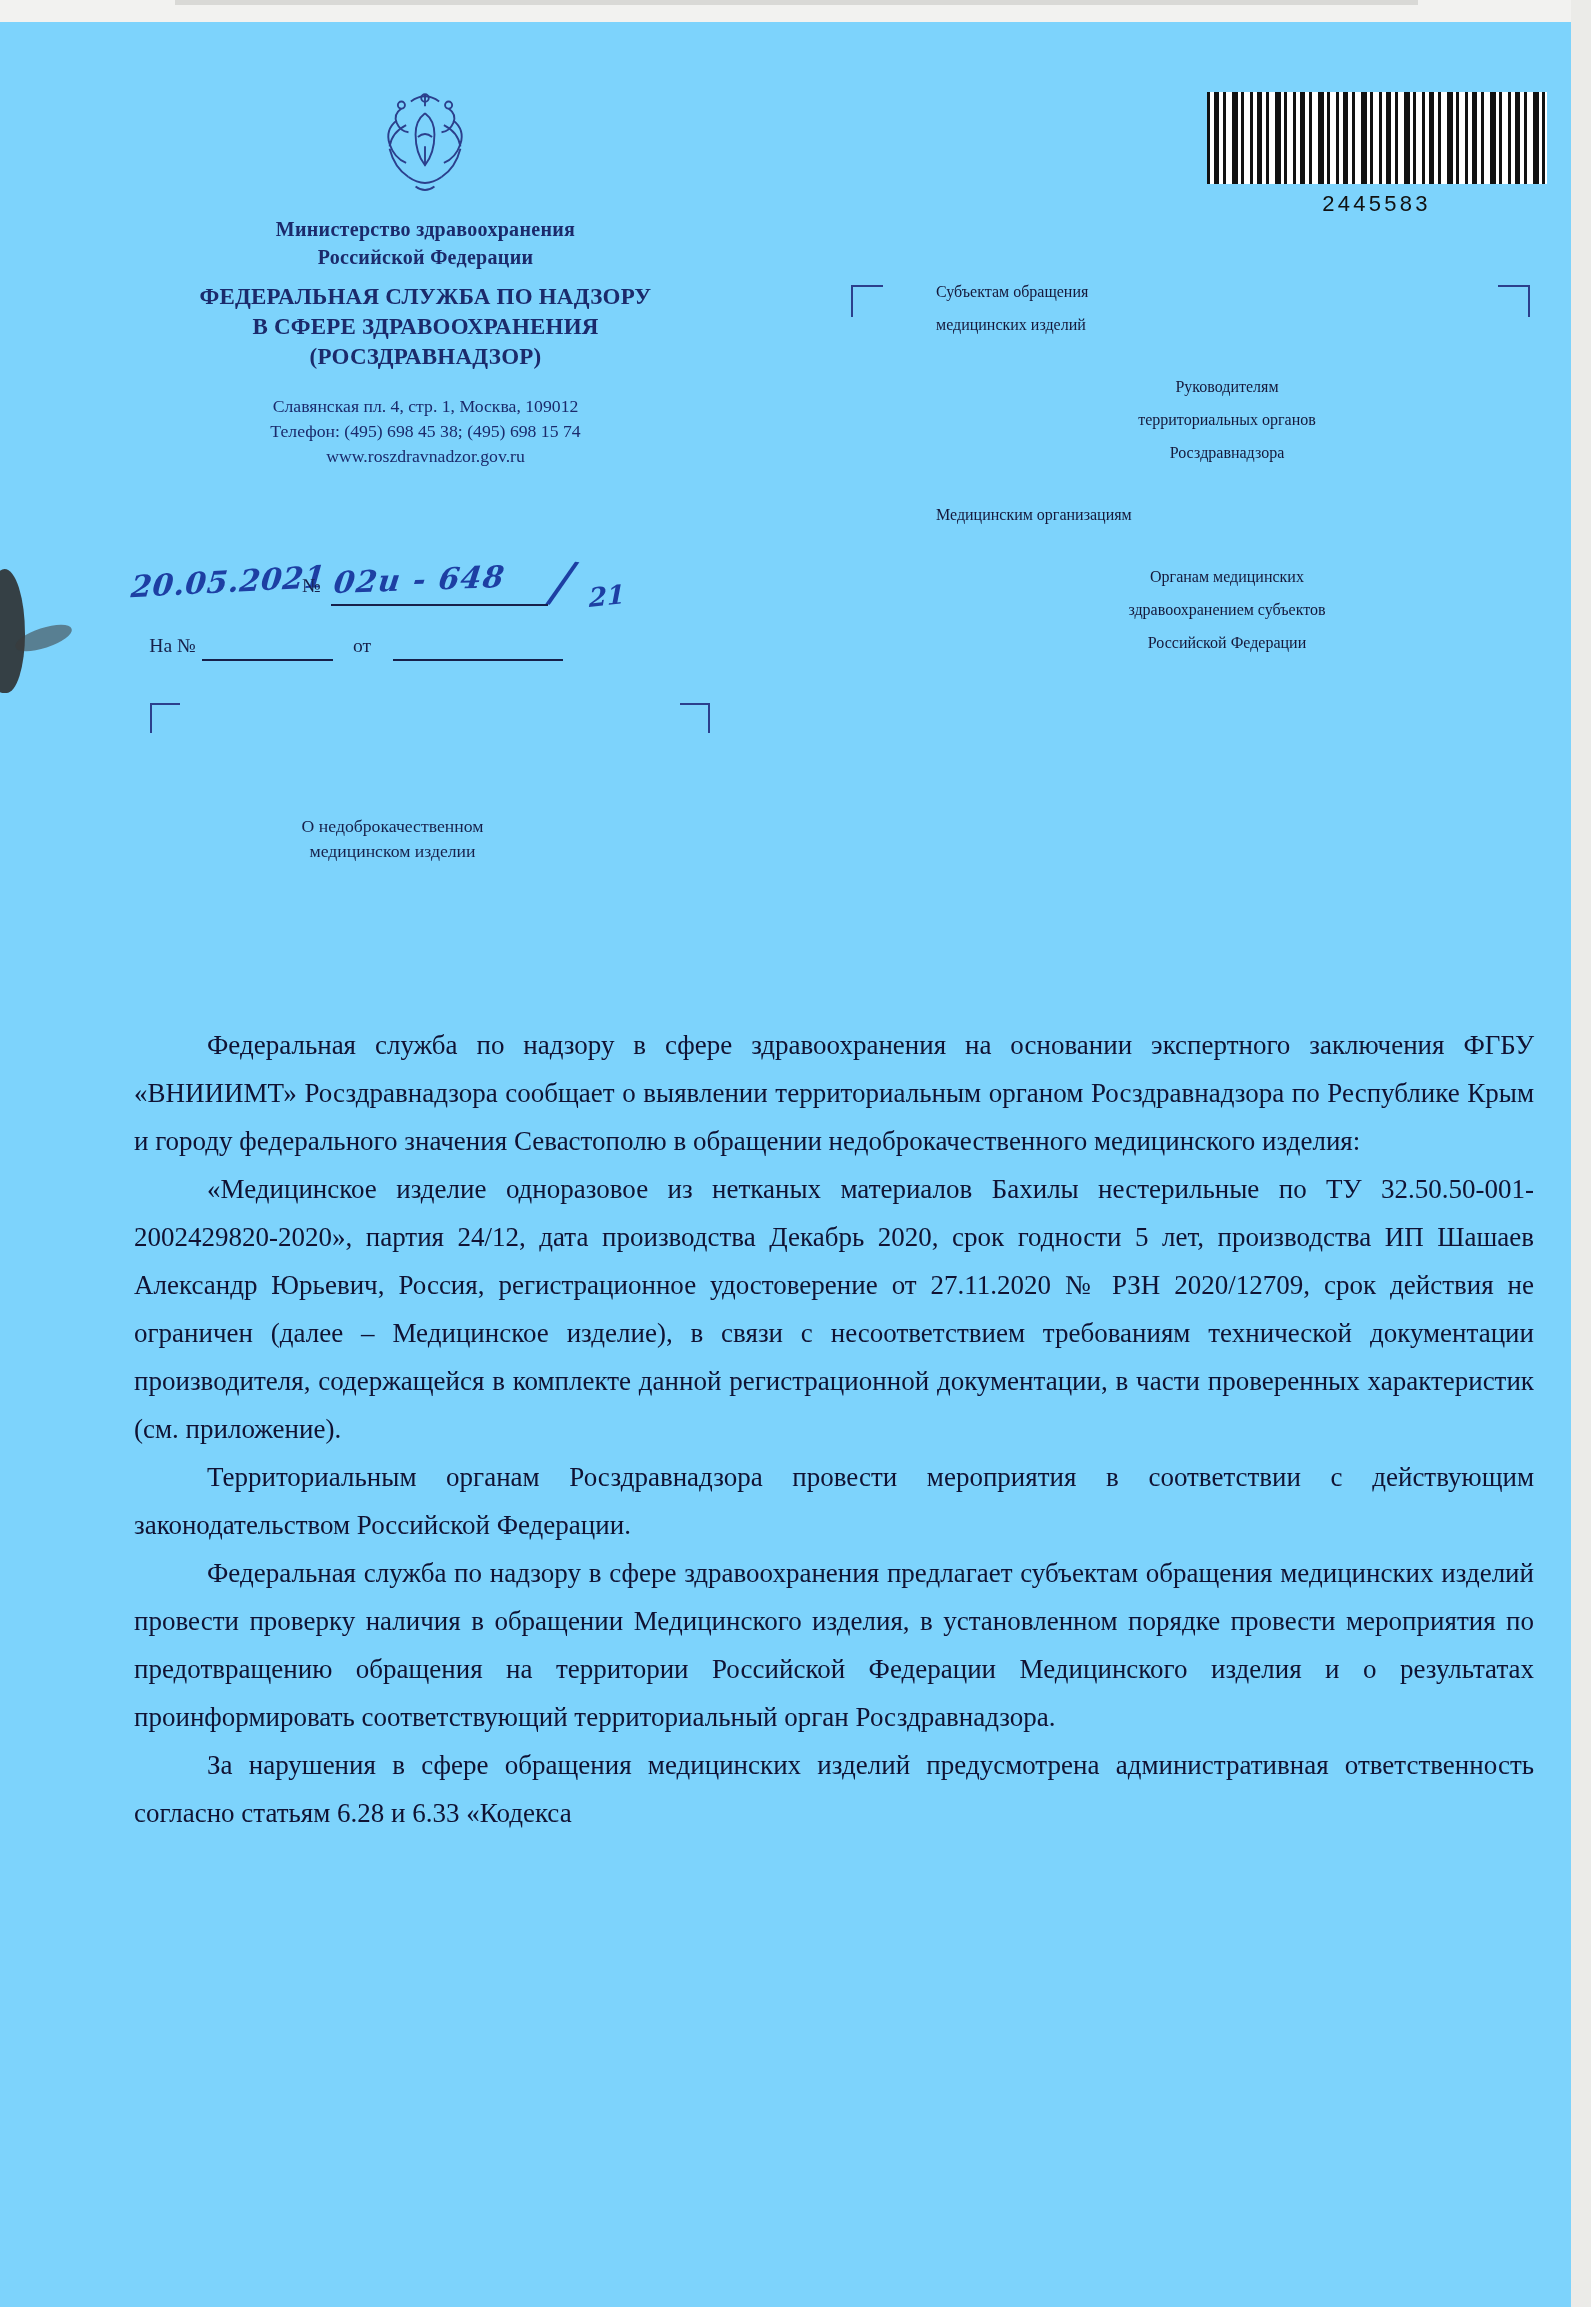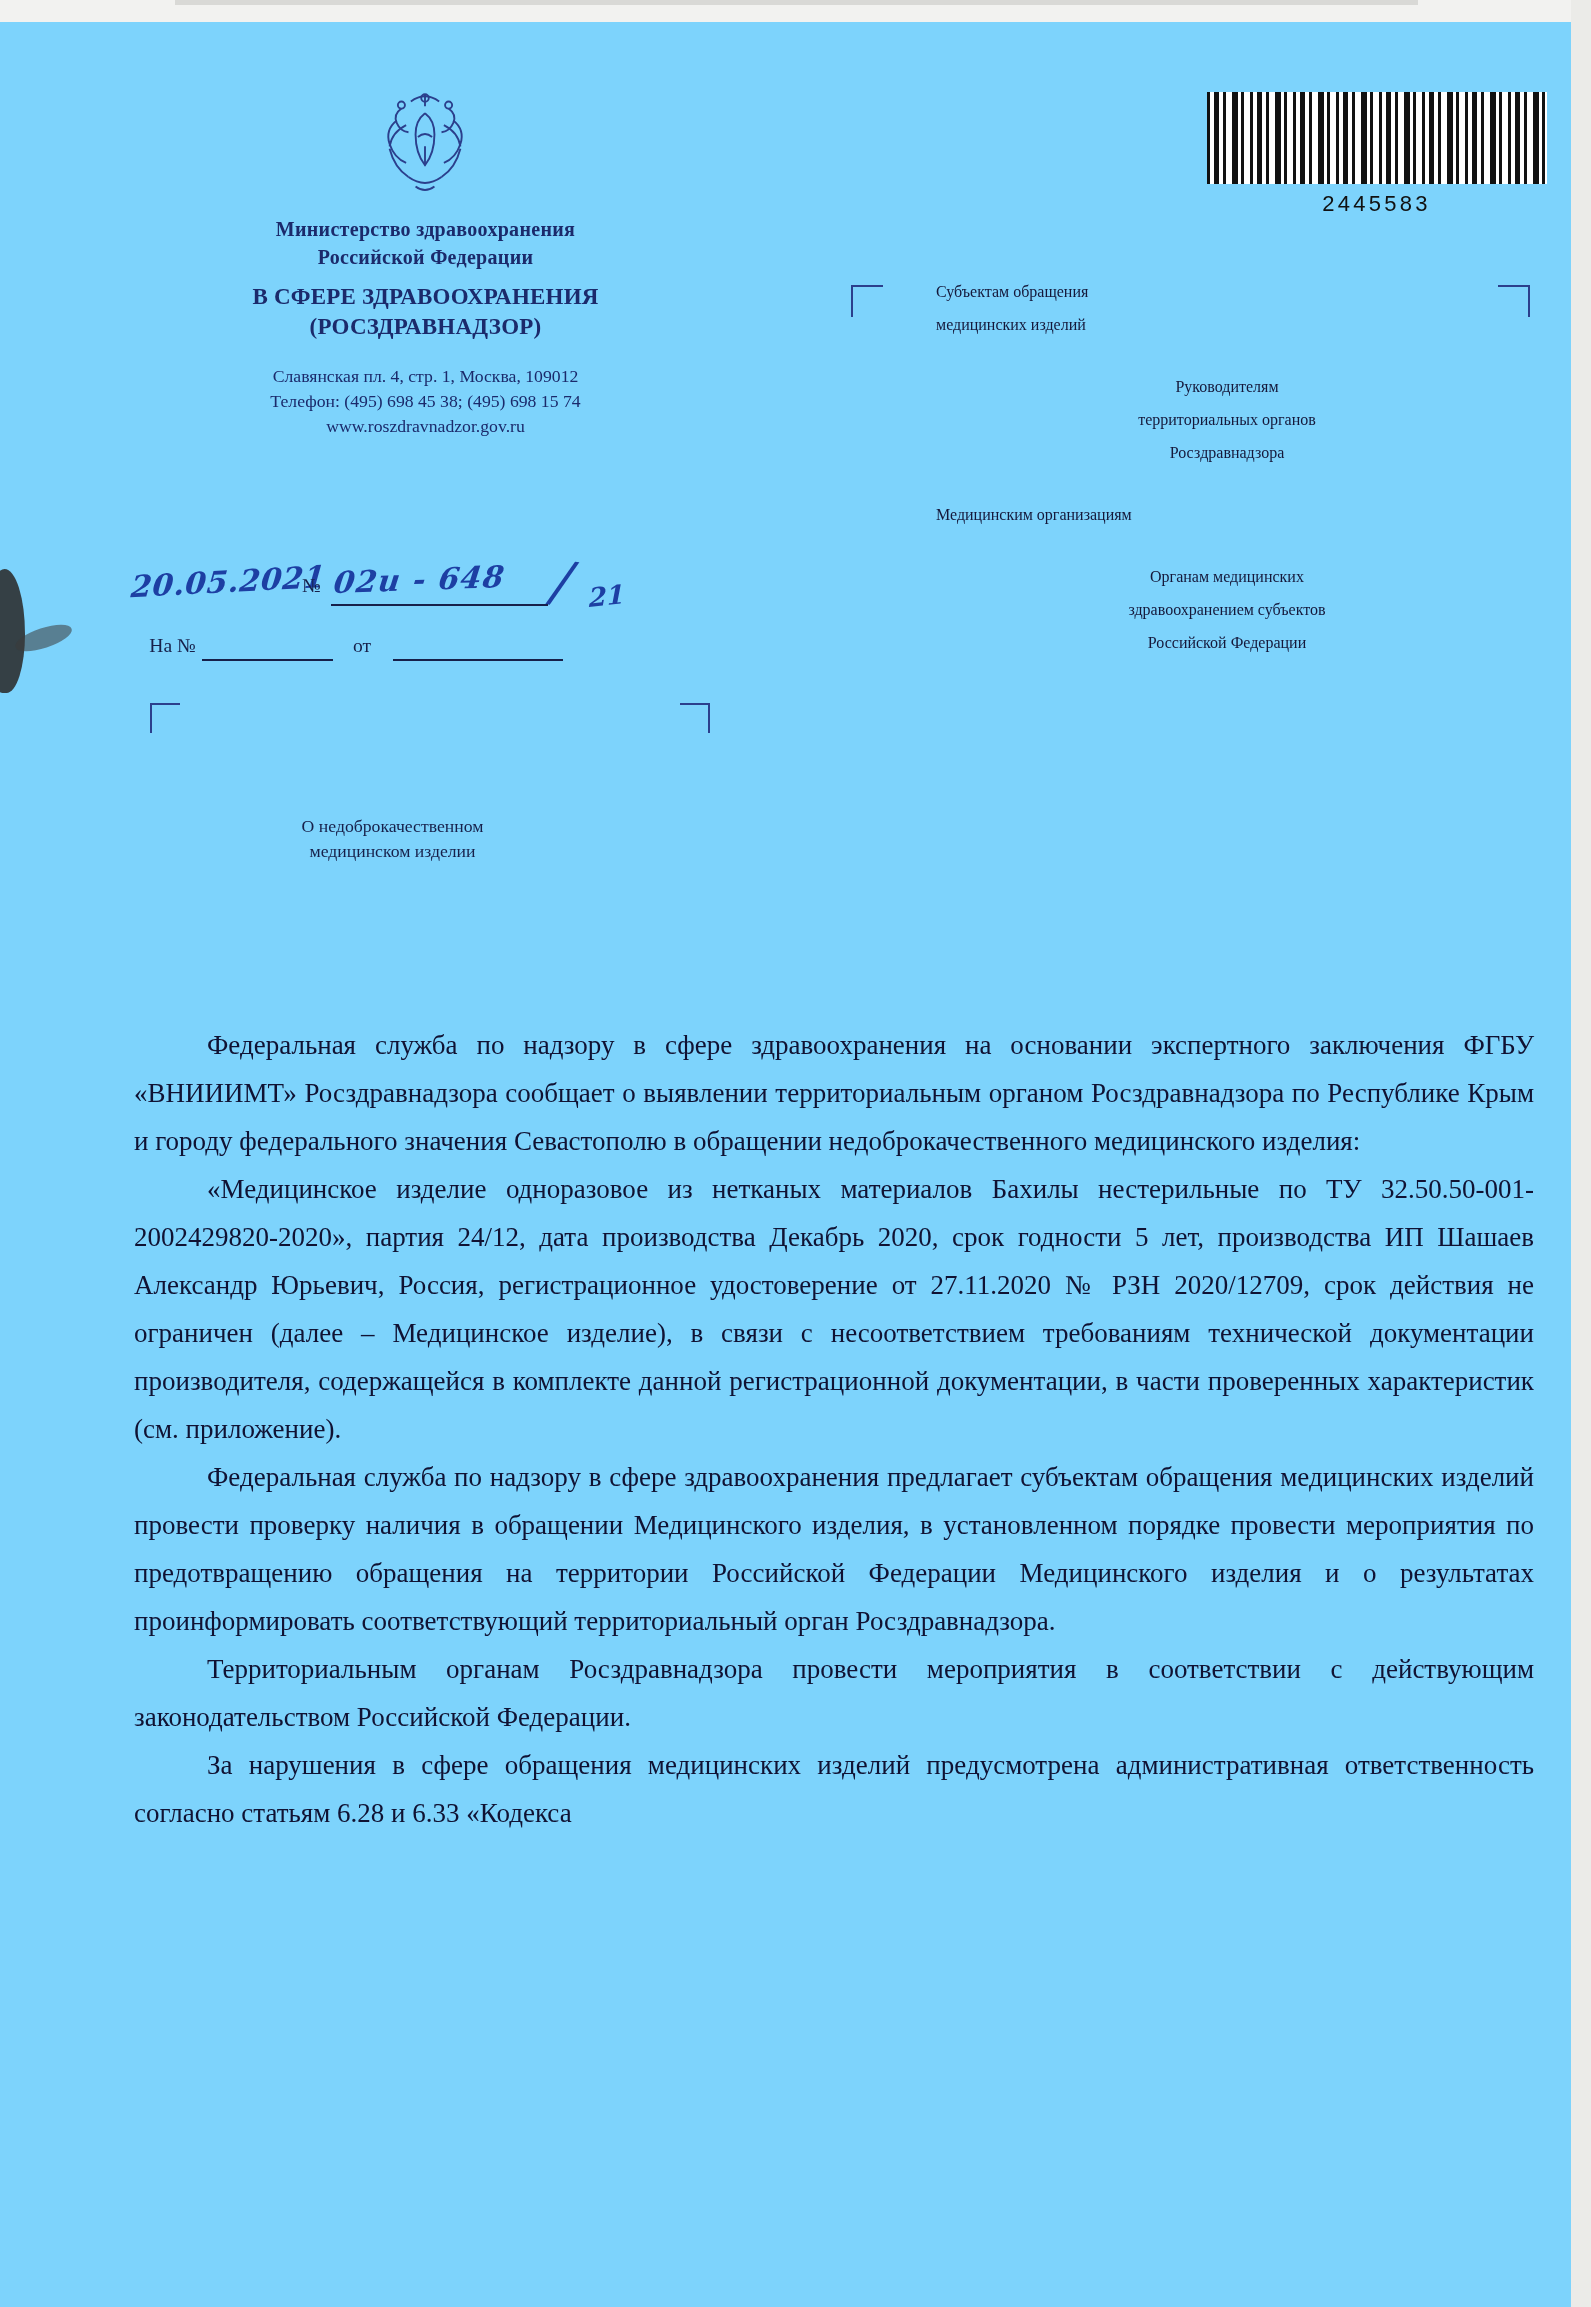--- a/index.html
+++ b/index.html
@@ -283,20 +283,21 @@
         </g>
       </svg>
     </div>
 
     <div class="org-block">
       <div class="org-ministry">
         <div>Министерство здравоохранения</div>
         <div>Российской Федерации</div>
       </div>
       <div class="org-service">
+        <div>ФЕДЕРАЛЬНАЯ СЛУЖБА ПО НАДЗОРУ</div>
         <div>В СФЕРЕ ЗДРАВООХРАНЕНИЯ</div>
         <div>(РОСЗДРАВНАДЗОР)</div>
       </div>
       <div class="org-address">
         <div>Славянская пл. 4, стр. 1, Москва, 109012</div>
         <div>Телефон: (495) 698 45 38; (495) 698 15 74</div>
         <div>www.roszdravnadzor.gov.ru</div>
       </div>
     </div>
 
@@ -343,19 +344,19 @@
     <div class="grp center">
       <div>Органам медицинских</div>
       <div>здравоохранением субъектов</div>
       <div>Российской Федерации</div>
     </div>
   </div>
 
   <div class="body-text">
     <p>Федеральная служба по надзору в сфере здравоохранения на основании экспертного заключения ФГБУ «ВНИИИМТ» Росздравнадзора сообщает о выявлении территориальным органом Росздравнадзора по Республике Крым и городу федерального значения Севастополю в обращении недоброкачественного медицинского изделия:</p>
     <p>«Медицинское изделие одноразовое из нетканых материалов Бахилы нестерильные по ТУ 32.50.50-001-2002429820-2020», партия 24/12, дата производства Декабрь 2020, срок годности 5 лет, производства ИП Шашаев Александр Юрьевич, Россия, регистрационное удостоверение от 27.11.2020 № РЗН 2020/12709, срок действия не ограничен (далее – Медицинское изделие), в связи с несоответствием требованиям технической документации производителя, содержащейся в комплекте данной регистрационной документации, в части проверенных характеристик (см. приложение).</p>
+    <p>Территориальным органам Росздравнадзора провести мероприятия в соответствии с действующим законодательством Российской Федерации.</p>
     <p>Федеральная служба по надзору в сфере здравоохранения предлагает субъектам обращения медицинских изделий провести проверку наличия в обращении Медицинского изделия, в установленном порядке провести мероприятия по предотвращению обращения на территории Российской Федерации Медицинского изделия и о результатах проинформировать соответствующий территориальный орган Росздравнадзора.</p>
-    <p>Территориальным органам Росздравнадзора провести мероприятия в соответствии с действующим законодательством Российской Федерации.</p>
     <p>За нарушения в сфере обращения медицинских изделий предусмотрена административная ответственность согласно статьям 6.28 и 6.33 «Кодекса</p>
   </div>
 
 </div>
 
 
 </body></html>

